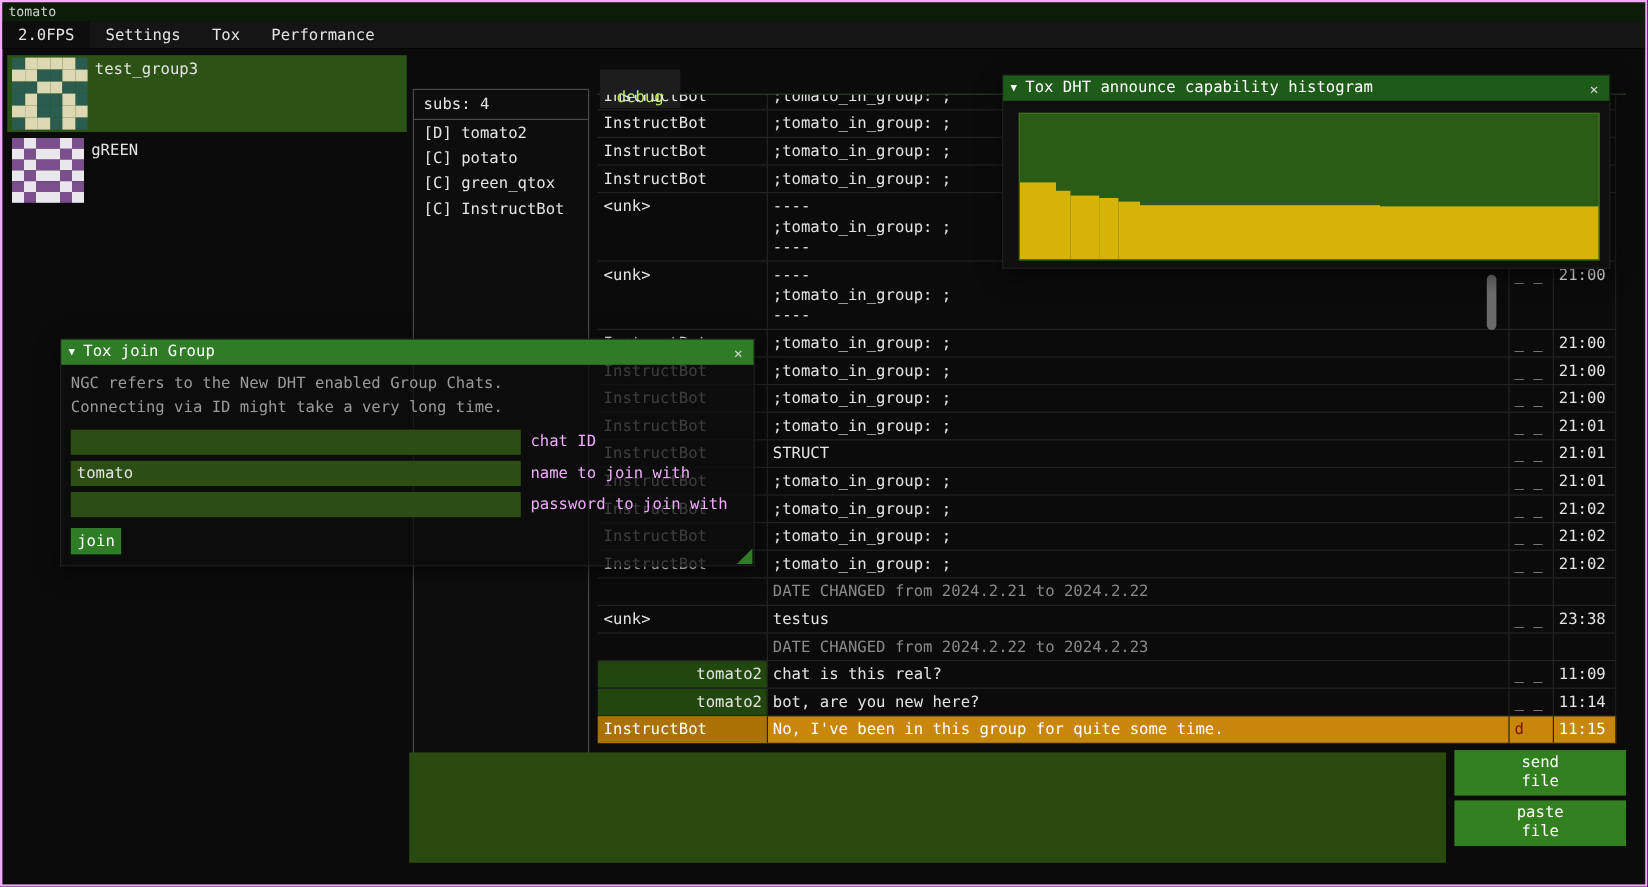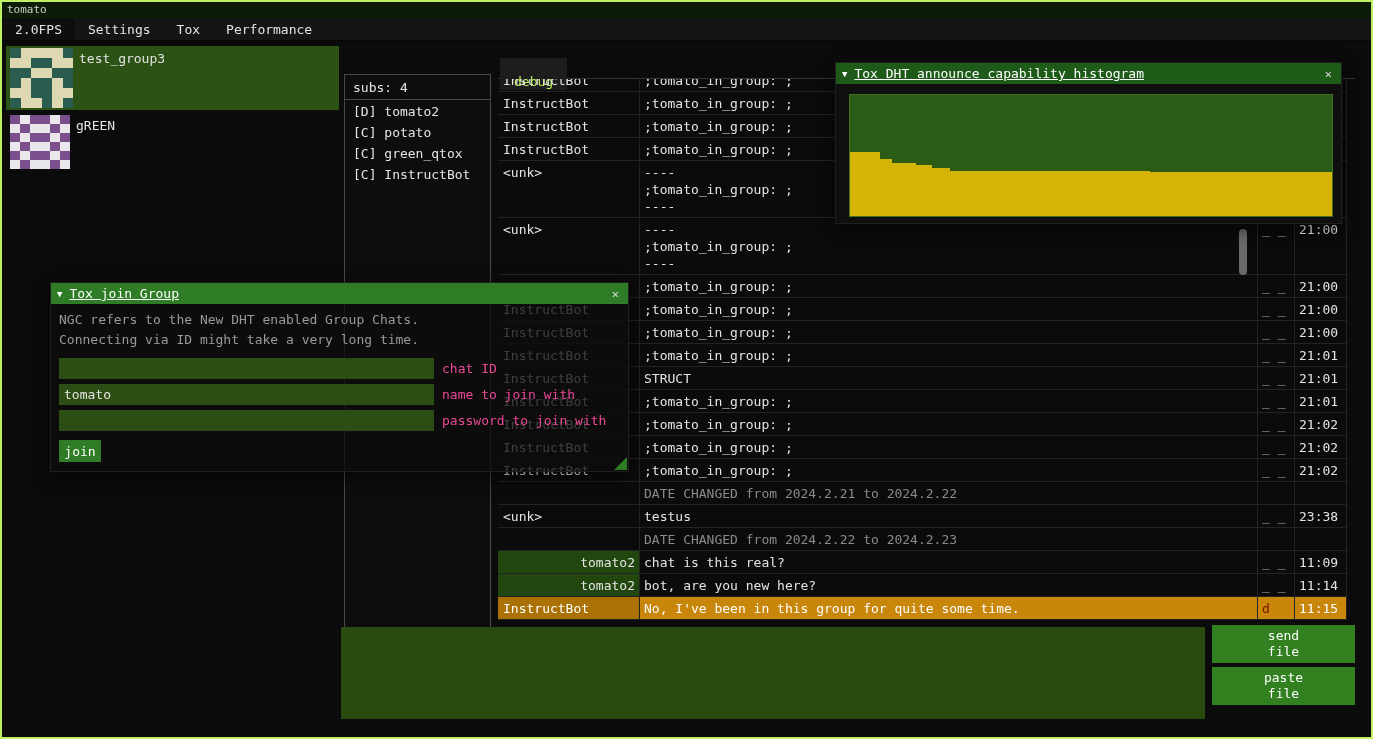--- a/index.html
+++ b/index.html
@@ -1,19 +1,19 @@
 <!DOCTYPE html>
 <html><head>
 <meta charset="utf-8">
 <style>
   * { margin:0; padding:0; box-sizing:border-box; }
   body { background:#000; }
   .app {
     position:relative; width:1373px; height:739px;
-    background:#0b0b0b; border:2px solid #bef264;
+    background:#0b0b0b; border:2px solid #f0abfc;
     font-family:"DejaVu Sans Mono","Liberation Mono",monospace;
     font-size:13px; color:#e4e4e4; overflow:hidden;
   }
   
   .titlebar { position:absolute; left:0; top:0; width:100%; height:16px;
     background:#0c1c06; font-size:11px; line-height:15px; padding:0 5px; color:#cfcfcf; }
   .menubar { position:absolute; left:0; top:16px; width:100%; height:23px;
     background:#151515; display:flex; align-items:stretch; border-bottom:1px solid #050505; }
   .menu-item { padding:3px 13px; line-height:17px; cursor:default; }
   .menu-item.fps { background:#0e0e0e; }
@@ -57,36 +57,36 @@
     padding:4px 6px; resize:none; }
   .file-btn { position:absolute; left:1210px; width:143px; height:38px; background:#338020;
     color:#fff; display:flex; align-items:center; justify-content:center; text-align:center;
     white-space:pre-line; line-height:16px; cursor:pointer; }
   #btn-send { top:623px; }
   #btn-paste { top:665px; }
   
   .float { position:absolute; border:1px solid #1f1f1f; box-shadow:0 5px 16px rgba(0,0,0,.55); }
   .float-title { height:21px; display:flex; align-items:center; padding:0 6px; gap:7px; color:#fff; }
   .collapse-arrow { font-size:9px; }
-  .float-title-text { flex:1; white-space:nowrap; overflow:hidden;text-decoration:underline; }
+  .float-title-text { flex:1; white-space:nowrap; overflow:hidden; }
   .close-x { color:#dcdcdc; font-size:12px; padding:0 3px; cursor:pointer; }
   .hist-window { left:833px; top:60px; width:507px; height:162px; background:#0f0f0f; }
   .hist-title { background:#1e5a18; }
   .hist-plot { position:absolute; left:13px; top:31px; width:484px; height:123px;
     background:#2b5c15; border:1px solid #44701d; display:flex; align-items:flex-end; overflow:hidden; }
   .hist-seg { flex:0 0 auto; }
   .join-window { left:48px; top:280px; width:579px; height:190px; background:rgba(13,13,13,0.78); }
   .join-title { background:#2e7d26; }
   .join-body { position:relative; padding:6px 8px; height:calc(100% - 21px); }
   .join-line { color:#9a9a9a; line-height:20px; }
   .field-row { display:flex; align-items:center; margin-top:5px; }
   .field-row:first-child { margin-top:8px; }
   .field-row input { width:375px; height:21px; background:#2c4d13; border:none; outline:none;
     color:#e4e4e4; font:inherit; padding:0 5px; }
-  .field-label { margin-left:8px; color:#ec4899; white-space:nowrap; }
+  .field-label { margin-left:8px; color:#f0abfc; white-space:nowrap; }
   .join-btn { margin-top:9px; width:42px; height:22px; background:#2e7d26; color:#fff;
     display:flex; align-items:center; justify-content:center; cursor:pointer; }
   .resize-grip { position:absolute; right:1px; bottom:1px; width:0; height:0;
     border-left:13px solid transparent; border-bottom:13px solid #2e7d26; }
 </style>
 </head>
 <body>
 
 <div class="app">
 

